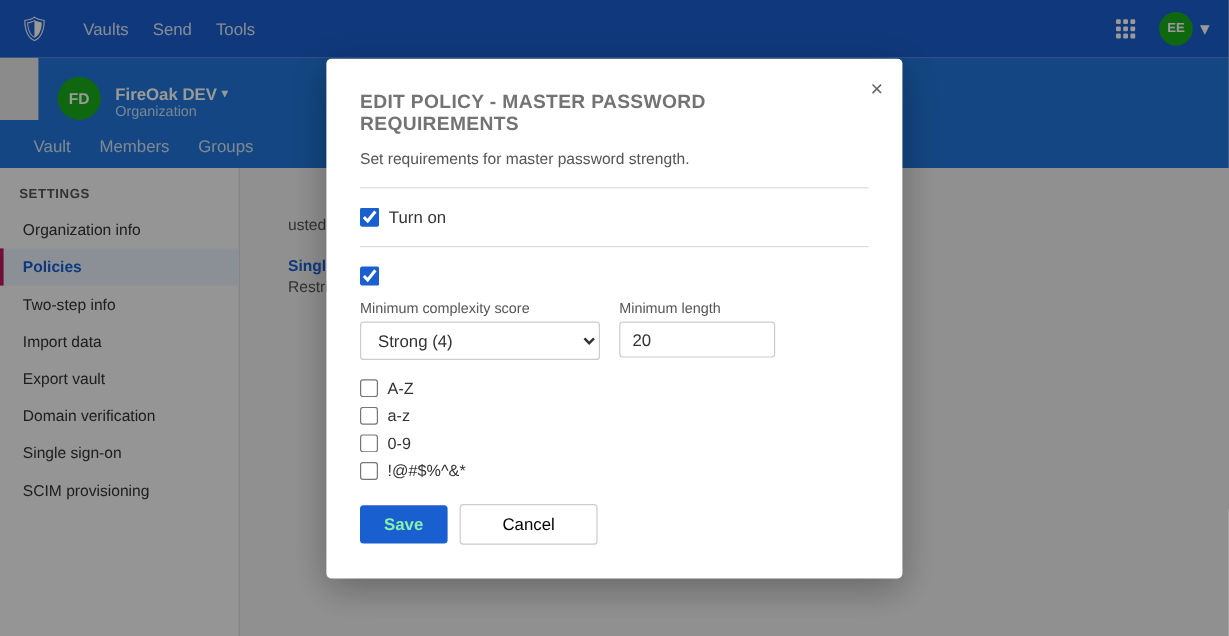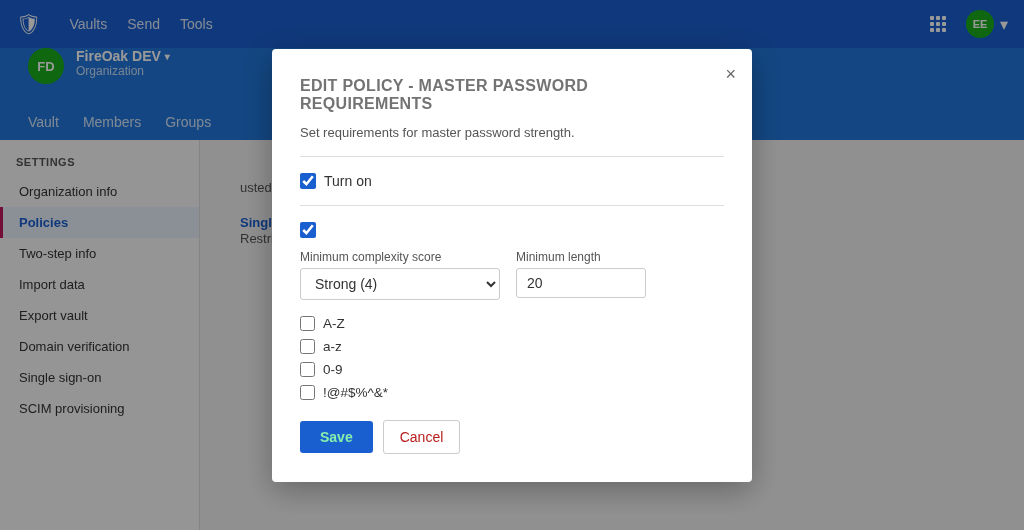--- a/index.html
+++ b/index.html
@@ -18,23 +18,24 @@
     .top-nav .nav-item { color: rgba(255,255,255,0.85); font-size: 14px; cursor: pointer; }
     .top-nav .spacer { flex: 1; }
     .top-nav .grid-icon, .top-nav .avatar-area { color: white; display: flex; align-items: center; gap: 6px; cursor: pointer; }
     .avatar-circle-nav { width: 28px; height: 28px; background: #1aad1a; border-radius: 50%; display: flex; align-items: center; justify-content: center; color: white; font-size: 11px; font-weight: bold; }
 
     
     .org-header {
       background: #2176d9;
       height: 52px;
       display: flex;
-      align-items: flex-start;
-      padding: 0 28px;
+      align-items: flex-end;
+      padding: 0 16px;
       gap: 12px;
+      margin-left: 32px;
     }
     .org-avatar { width: 36px; height: 36px; background: #1aad1a; border-radius: 50%; display: flex; align-items: center; justify-content: center; color: white; font-size: 13px; font-weight: bold; }
     .org-info .org-name { color: white; font-size: 14px; font-weight: 600; display: flex; align-items: center; gap: 4px; }
     .org-info .org-sub { color: rgba(255,255,255,0.75); font-size: 12px; }
     .chevron-down { font-size: 10px; }
 
     
     .sub-nav {
       background: #2176d9;
       height: 40px;
@@ -206,24 +207,24 @@
       color: #86efac;
       border: none;
       border-radius: 3px;
       padding: 8px 20px;
       font-size: 14px;
       font-weight: 600;
       cursor: pointer;
     }
     .btn-cancel {
       background: white;
-      color: #b91c1c;
+      color: #000000;
       border: 1px solid #ccc;
       border-radius: 3px;
-      padding: 8px 16px;
+      padding: 8px 35px;
       font-size: 14px;
       cursor: pointer;
       text-align: center;
     }
 
     
     .grid-dots {
       display: grid;
       grid-template-columns: repeat(3,4px);
       gap: 2px;

